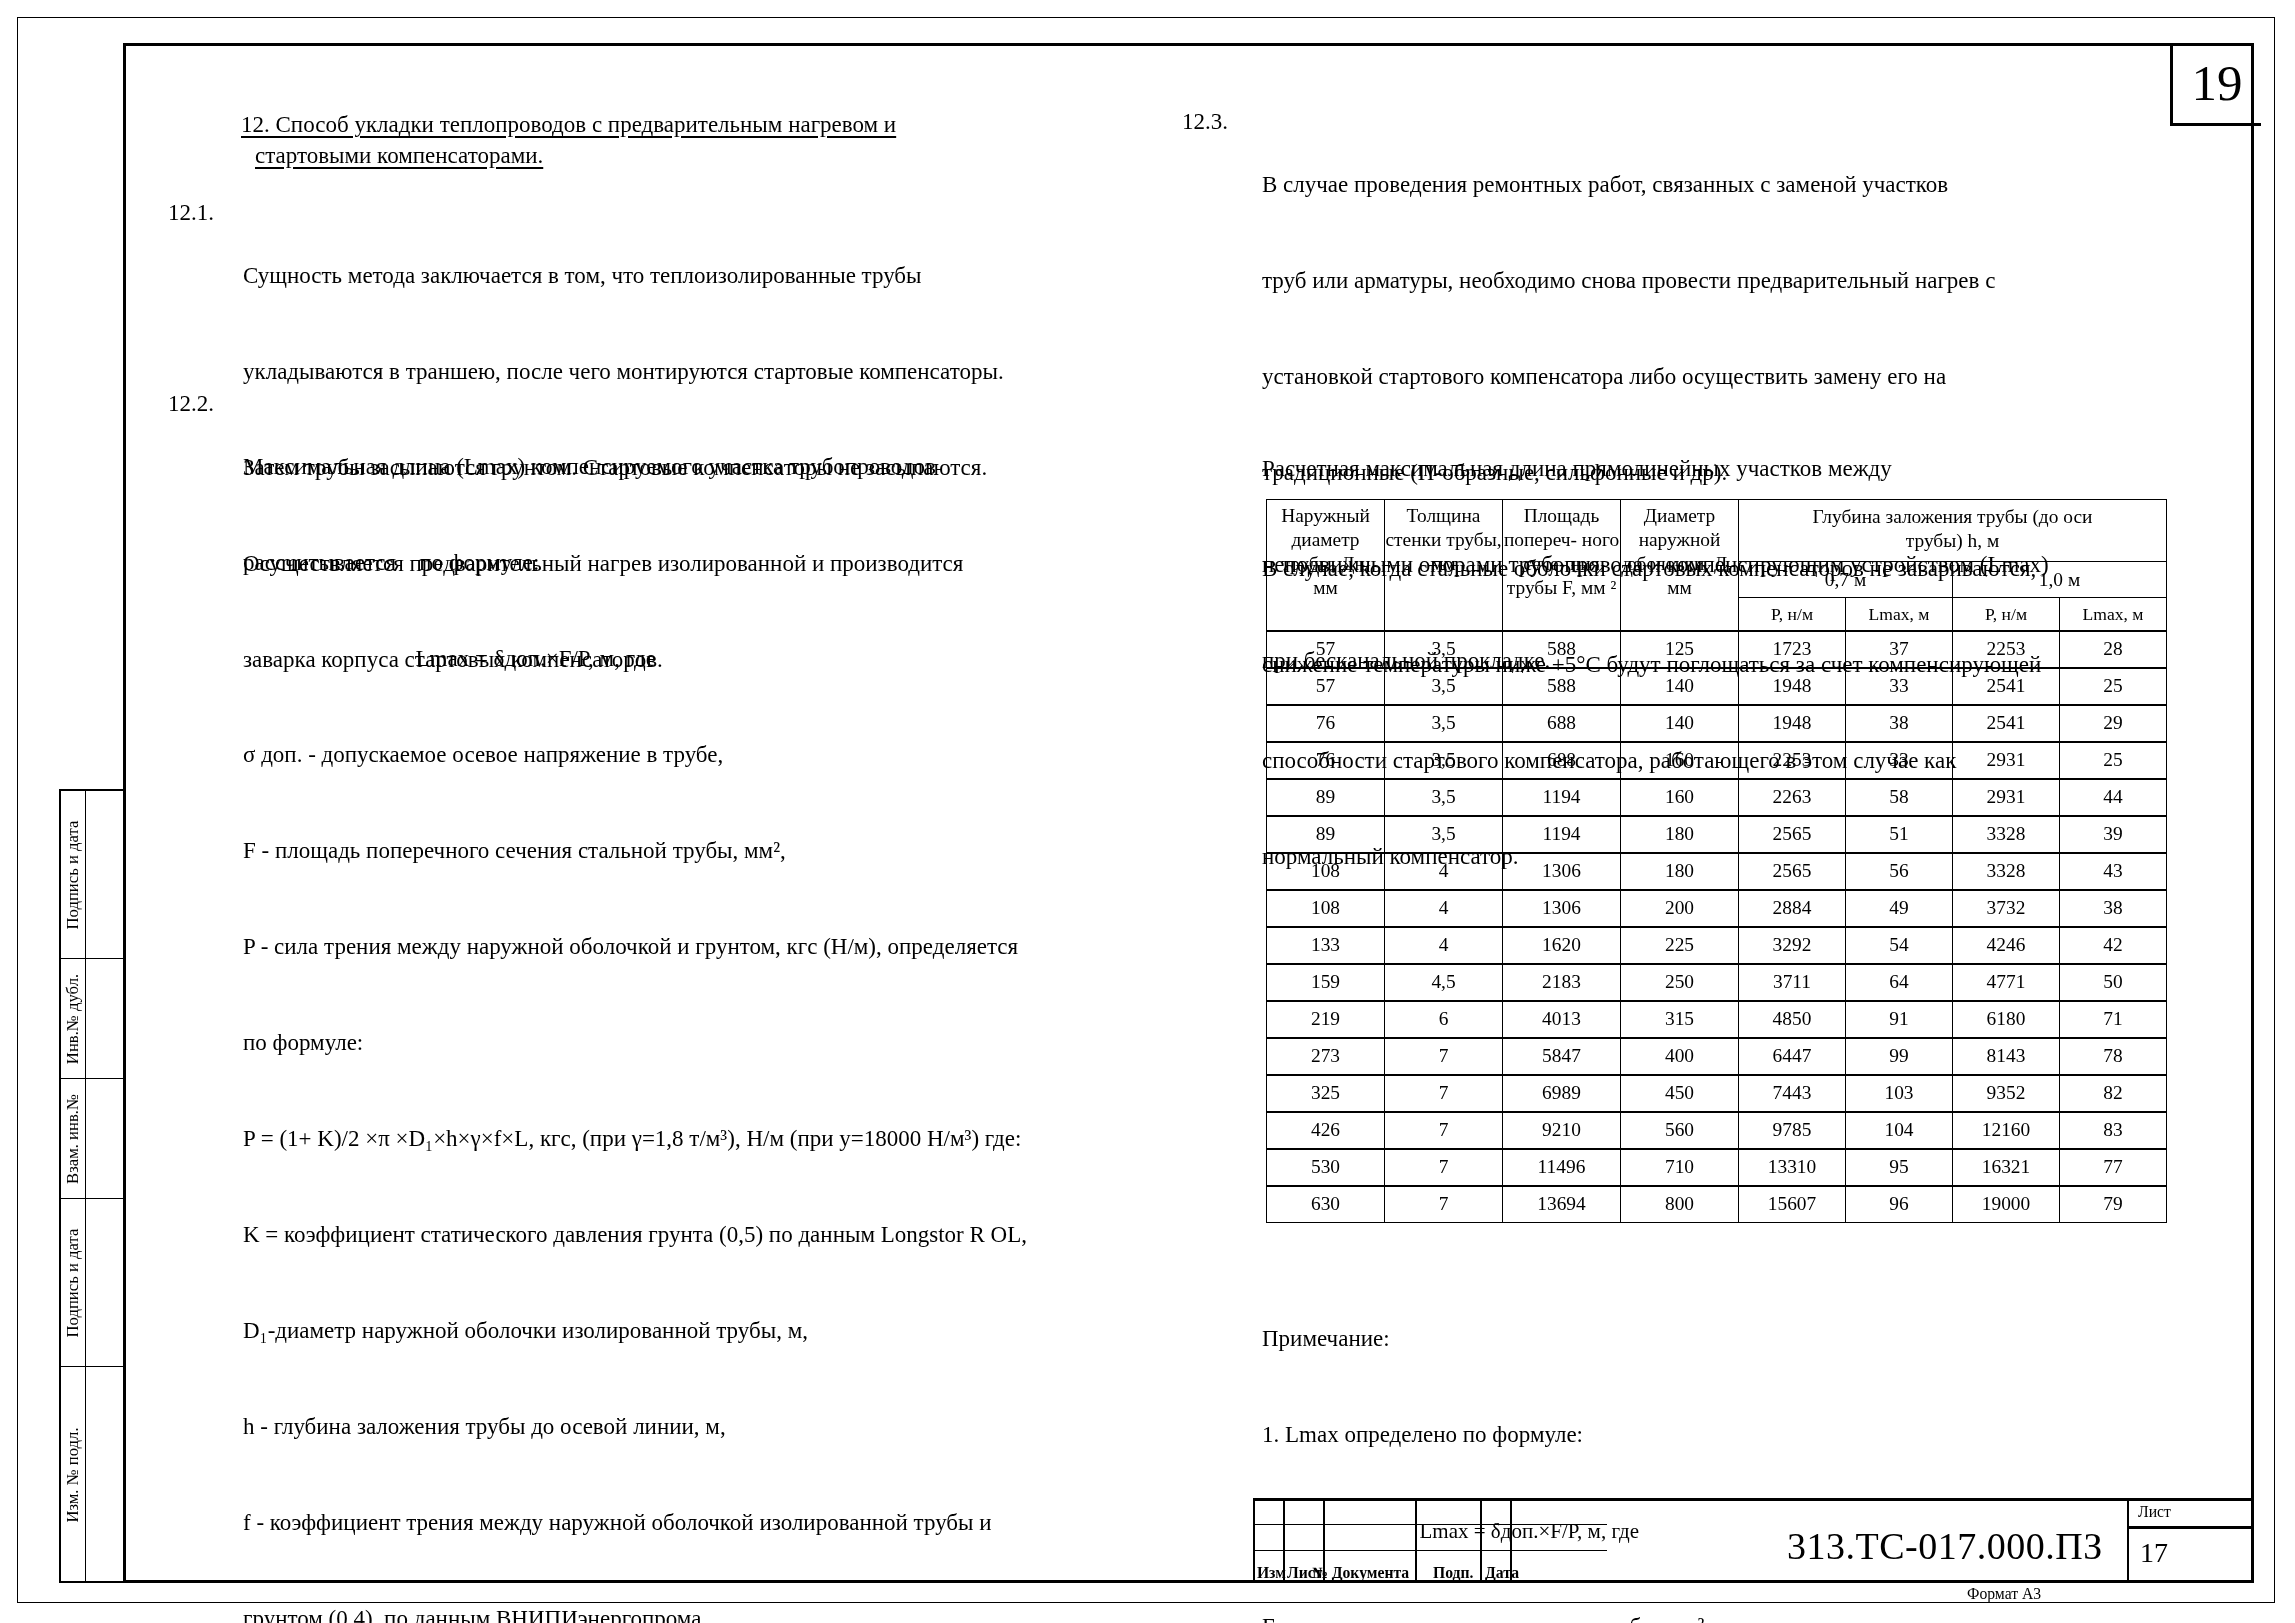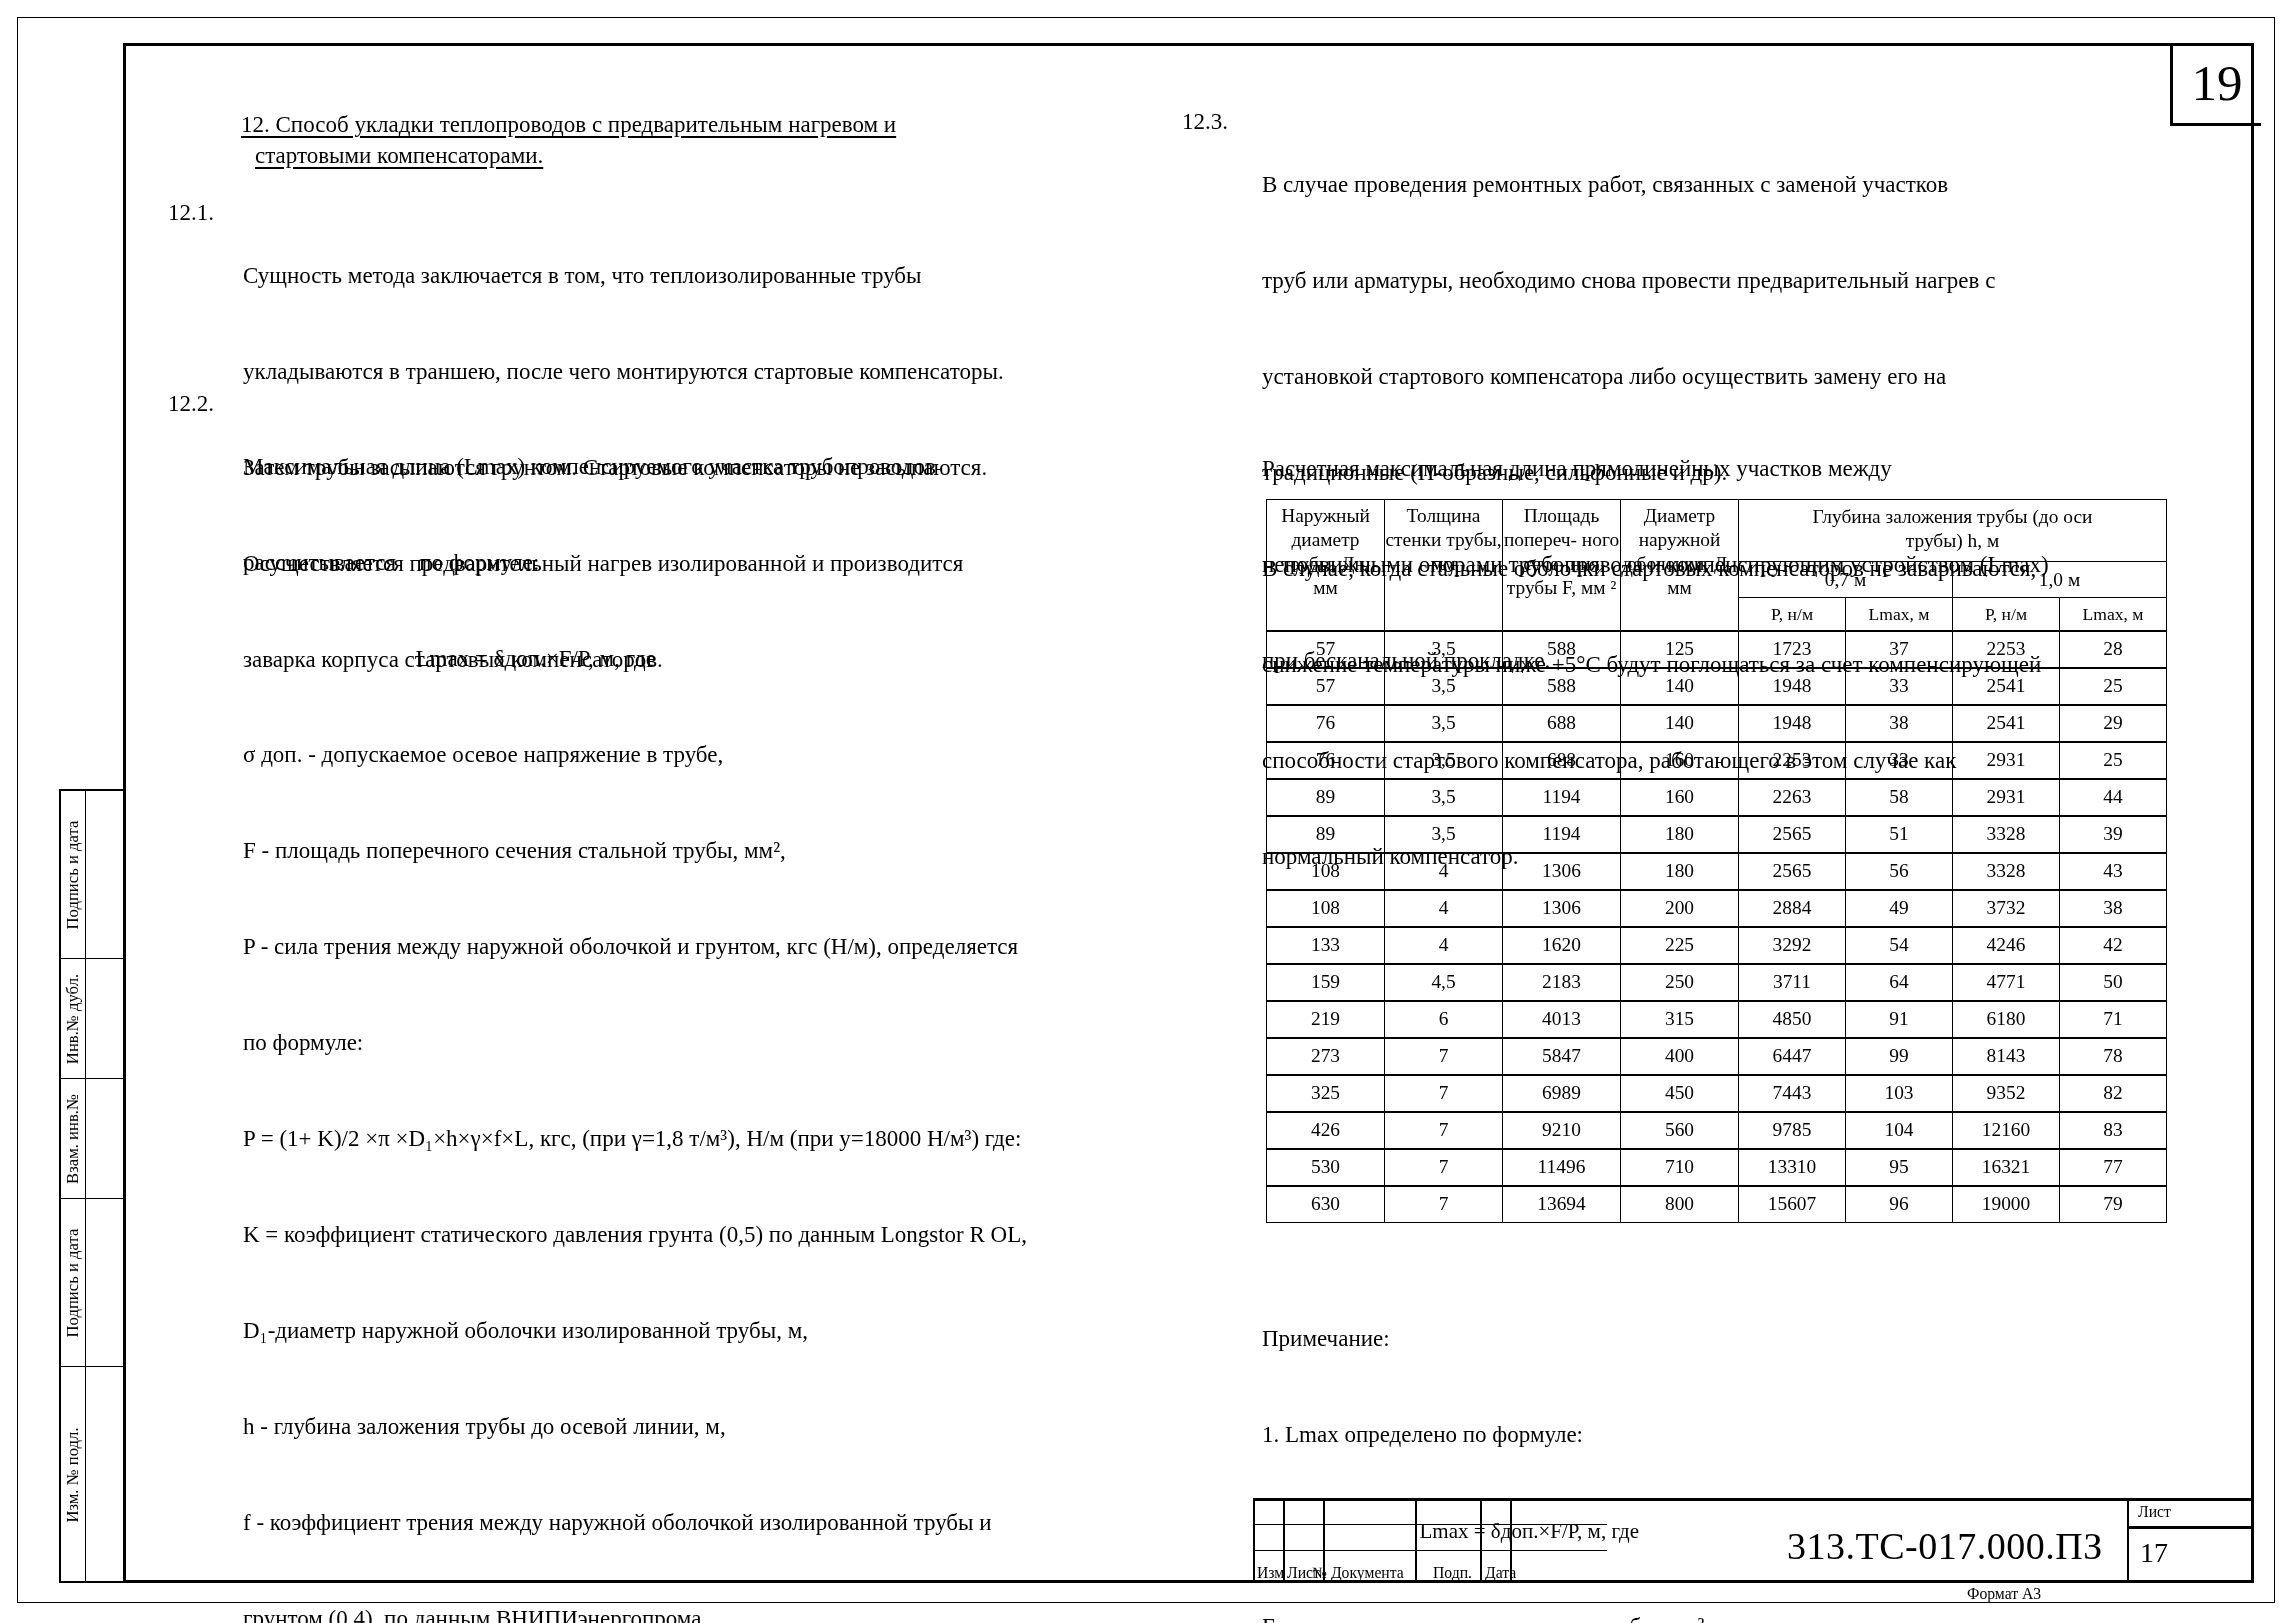--- a/index.html
+++ b/index.html
@@ -26,21 +26,21 @@
   table.data { position: absolute; left: 1266px; top: 499px; width: 901px; border-collapse: collapse; table-layout: fixed; }
   table.data td, table.data th { border: 1.9px solid #000; text-align: center; font-weight: normal; font-size: 19.4px; padding: 0; }
   table.data th { line-height: 24px; vertical-align: top; padding-top: 3.7px; }
   table.data tbody tr { height: 37px; }
   table.data tbody tr td { border-top-width: 2.8px; }
 
   
   .tb { left: 1253px; top: 1498px; width: 1000px; height: 85px; border-top: 3.2px solid #000; border-left: 2.8px solid #000; box-sizing: border-box; }
   .tb-line-h { position: absolute; height: 1.4px; background: #000; }
   .tb-line-v { position: absolute; width: 2.3px; background: #000; }
-  .tb-lbl { position: absolute; font-size: 15.7px; bottom: 0.9px; white-space: nowrap; }
+  .tb-lbl { position: absolute; font-size: 15.7px; bottom: 0.9px; white-space: nowrap; font-weight: bold; }
   .doc-code { position: absolute; font-size: 38px; left: 532px; top: 23px; letter-spacing: 0.5px; }
   .sheet-lbl { position: absolute; font-size: 15.7px; }
   .sheet-num { position: absolute; font-size: 28px; }
   .format { left: 1967px; top: 1585px; font-size: 15.7px; }
 </style>
 </head>
 <body>
 
 <div class="abs outer-frame"></div>
 <div class="abs inner-frame"></div>

